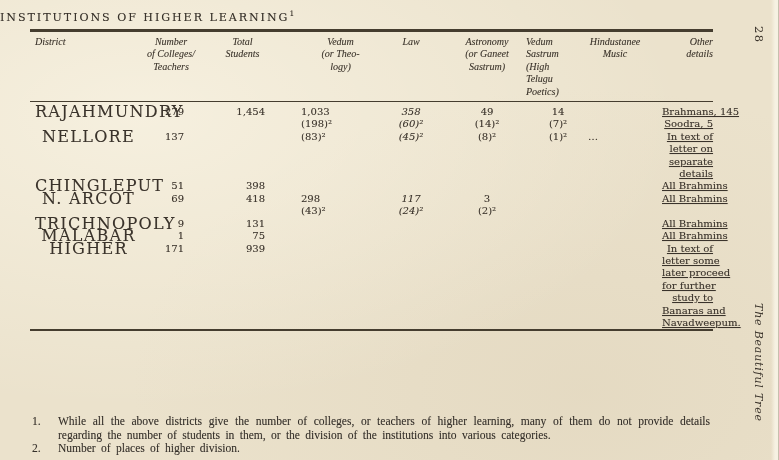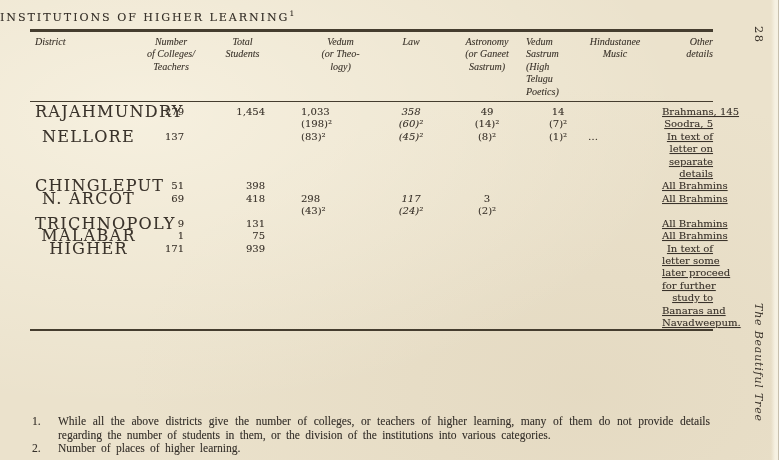--- a/index.html
+++ b/index.html
@@ -341,19 +341,19 @@
     </tbody>
 </table>
 
 <div class="footnotes" id="footnotes">
     <div class="footnote">
       <span class="fn-marker">1.</span>
       <span class="fn-text">While all the above districts give the number of colleges, or teachers of higher learning, many of them do not provide details regarding the number of students in them, or the division of the institutions into various categories.</span>
     </div>
     <div class="footnote">
       <span class="fn-marker">2.</span>
-      <span class="fn-text">Number of places of higher learning.</span>
+      <span class="fn-text">Number of places of higher division.</span>
     </div>
   </div>
 
 <div class="margin-page-number">28</div>
 <div class="margin-book-title">The Beautiful Tree</div>
 <div class="page-edge"></div>
 
 </body></html>

